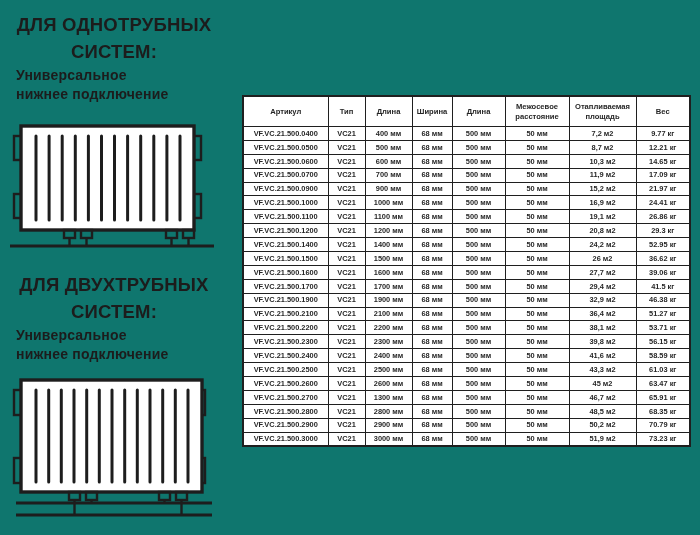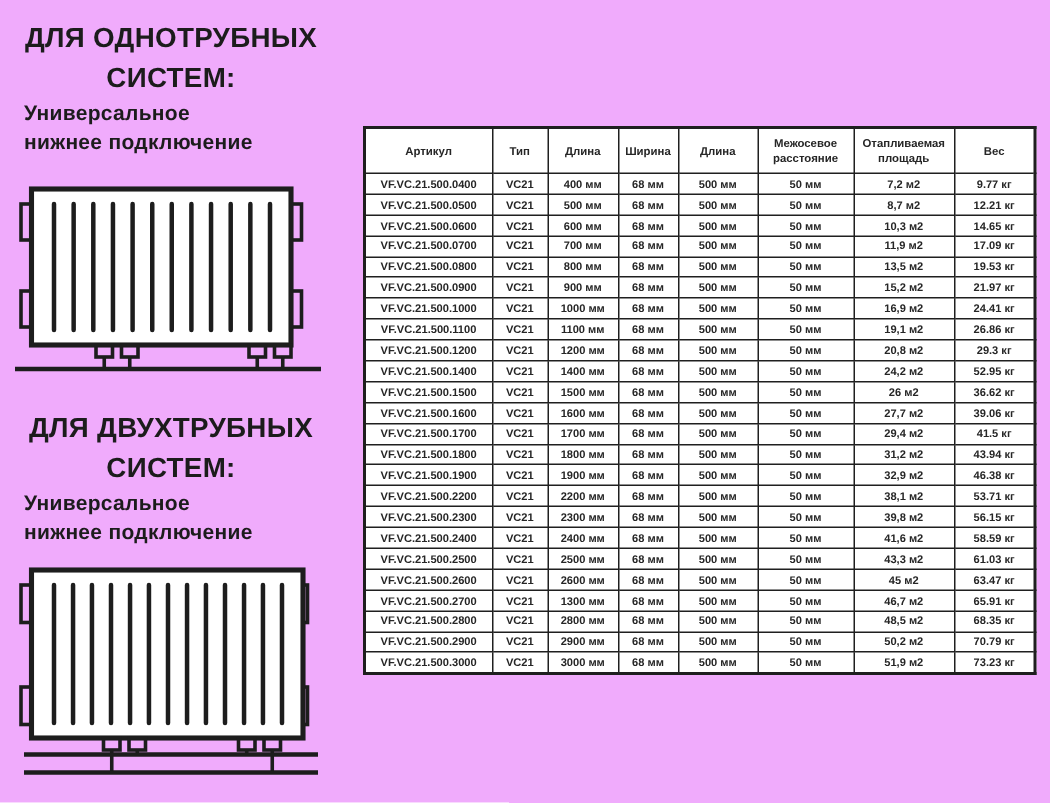--- a/index.html
+++ b/index.html
@@ -1,17 +1,17 @@
 <!DOCTYPE html>
 <html><head>
 <meta charset="utf-8">
 <style>
   html,body{margin:0;padding:0;background:#ffffff;}
   #stage{
-    position:relative;width:700px;height:535px;background:#f0abfc;overflow:hidden;
+    position:relative;width:700px;height:535px;background:#0f766e;overflow:hidden;
     font-family:"Liberation Sans","DejaVu Sans",sans-serif;color:#1e1e1e;
   }
   .heading{
     position:absolute;left:5px;width:218px;text-align:center;
     font-size:18.5px;font-weight:700;line-height:1.45;letter-spacing:.2px;
     white-space:pre-line;color:#1c1c1c;
   }
   .subheading{
     position:absolute;left:16px;width:220px;text-align:left;
     font-size:14px;font-weight:700;line-height:1.35;letter-spacing:.2px;
@@ -19,21 +19,21 @@
   }
   #heading-single{top:12px;}
   #subheading-single{top:66px;}
   #heading-two{top:272px;}
   #subheading-two{top:326px;}
   .diagram{position:absolute;}
   #diagram-single{left:6px;top:110px;}
   #diagram-two{left:6px;top:370px;}
 
   table.spec{
-    position:absolute;left:242px;top:84px;width:447px;
+    position:absolute;left:242px;top:95px;width:447px;
     border-collapse:collapse;table-layout:fixed;background:#ffffff;
     border:2.5px solid #1f1f1f;
   }
   table.spec th, table.spec td{
     border:1.4px solid #1f1f1f;
     font-weight:700;text-align:center;vertical-align:middle;
     padding:0 1px;color:#262626;overflow:hidden;
   }
   table.spec th{font-size:7.6px;line-height:1.3;height:29px;}
   table.spec td{font-size:7.4px;height:12.9px;line-height:1;}
@@ -191,30 +191,20 @@
           <td>VF.VC.21.500.0700</td>
           <td>VC21</td>
           <td>700 мм</td>
           <td>68 мм</td>
           <td>500 мм</td>
           <td>50 мм</td>
           <td>11,9 м2</td>
           <td>17.09 кг</td>
         </tr>
         <tr>
-          <td>VF.VC.21.500.0800</td>
-          <td>VC21</td>
-          <td>800 мм</td>
-          <td>68 мм</td>
-          <td>500 мм</td>
-          <td>50 мм</td>
-          <td>13,5 м2</td>
-          <td>19.53 кг</td>
-        </tr>
-        <tr>
           <td>VF.VC.21.500.0900</td>
           <td>VC21</td>
           <td>900 мм</td>
           <td>68 мм</td>
           <td>500 мм</td>
           <td>50 мм</td>
           <td>15,2 м2</td>
           <td>21.97 кг</td>
         </tr>
         <tr>
@@ -281,40 +271,40 @@
           <td>VF.VC.21.500.1700</td>
           <td>VC21</td>
           <td>1700 мм</td>
           <td>68 мм</td>
           <td>500 мм</td>
           <td>50 мм</td>
           <td>29,4 м2</td>
           <td>41.5 кг</td>
         </tr>
         <tr>
-          <td>VF.VC.21.500.1800</td>
-          <td>VC21</td>
-          <td>1800 мм</td>
-          <td>68 мм</td>
-          <td>500 мм</td>
-          <td>50 мм</td>
-          <td>31,2 м2</td>
-          <td>43.94 кг</td>
-        </tr>
-        <tr>
           <td>VF.VC.21.500.1900</td>
           <td>VC21</td>
           <td>1900 мм</td>
           <td>68 мм</td>
           <td>500 мм</td>
           <td>50 мм</td>
           <td>32,9 м2</td>
           <td>46.38 кг</td>
         </tr>
         <tr>
+          <td>VF.VC.21.500.2100</td>
+          <td>VC21</td>
+          <td>2100 мм</td>
+          <td>68 мм</td>
+          <td>500 мм</td>
+          <td>50 мм</td>
+          <td>36,4 м2</td>
+          <td>51.27 кг</td>
+        </tr>
+        <tr>
           <td>VF.VC.21.500.2200</td>
           <td>VC21</td>
           <td>2200 мм</td>
           <td>68 мм</td>
           <td>500 мм</td>
           <td>50 мм</td>
           <td>38,1 м2</td>
           <td>53.71 кг</td>
         </tr>
         <tr>

